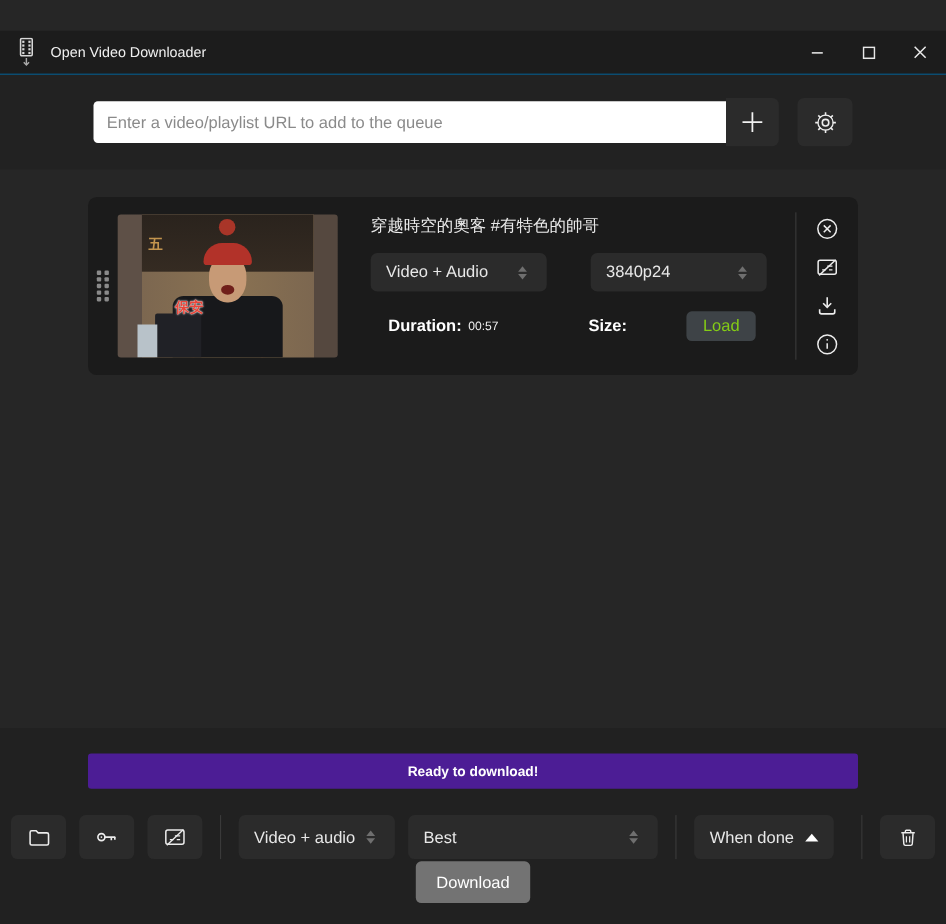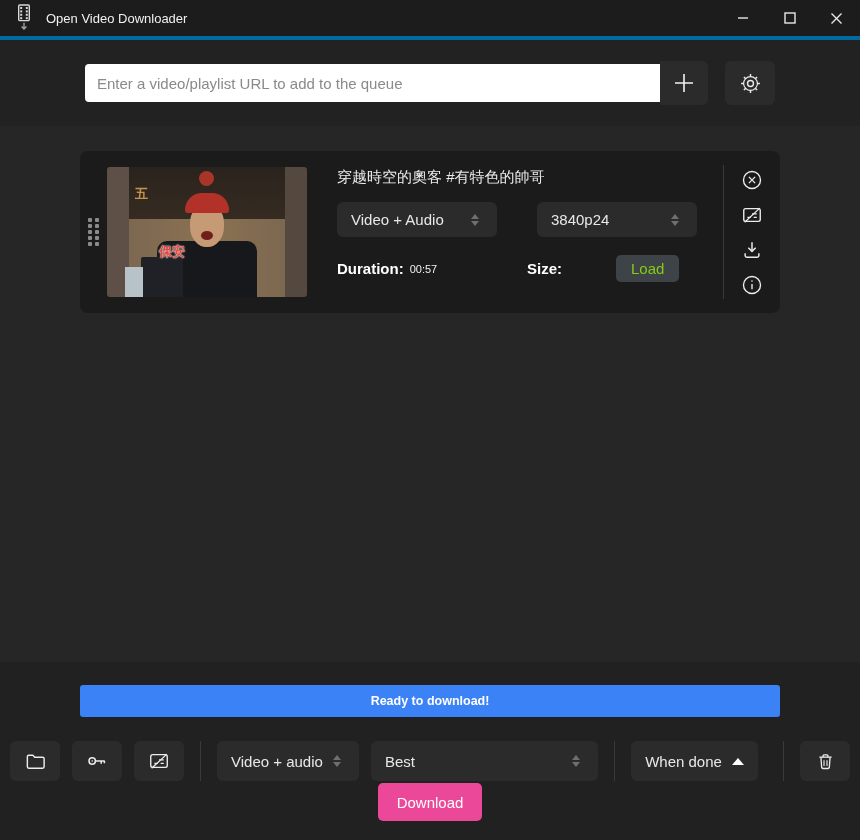--- a/index.html
+++ b/index.html
@@ -7,22 +7,22 @@
   body {
     font-family:"Liberation Sans","DejaVu Sans",sans-serif;
     background:#262626; color:#e8e8e8;
     display:flex; flex-direction:column;
     user-select:none;
   }
   svg { display:block; }
 
   
   .titlebar {
-    height:40px; background:#1c1c1c; border-bottom:4px solid #0369a1;
-    display:flex; align-items:center; flex:0 0 auto;
+    height:40px; background:#1c1c1c; border-bottom:1px solid #0369a1;
+    display:flex; align-items:center; flex:0 0 auto;margin-top:28px;
   }
   .app-icon { margin:0 12px 0 14px; }
   .titlebar-title { font-size:13px; color:#f0f0f0; }
   .win-controls { margin-left:auto; display:flex; height:100%; }
   .win-btn { width:47px; height:100%; display:flex; align-items:center; justify-content:center; background:transparent; border:none; cursor:pointer; }
 
   
   .header {
     height:86px; background:#222222; flex:0 0 auto;
     display:flex; align-items:center; padding:0 85px;
@@ -80,58 +80,58 @@
     color:#e8e8e8; font-size:15px; display:flex; align-items:center;
     padding:0 18px 0 14px; font-family:inherit;
   }
   .dropdown .dd-label { flex:1; text-align:left; }
   .dd-w160 { width:160px; }
   .caret-updown { display:flex; flex-direction:column; align-items:center; margin-left:8px; }
   .caret-up { width:0; height:0; border-left:4px solid transparent; border-right:4px solid transparent; border-bottom:5px solid #6f6f6f; margin-bottom:2px; }
   .caret-down { width:0; height:0; border-left:4px solid transparent; border-right:4px solid transparent; border-top:5px solid #6f6f6f; }
 
   .info-row { display:flex; width:360px; margin-top:18px; align-items:center; }
-  .info-half { width:180px; display:flex; align-items:center; }
+  .info-half { width:180px; display:flex; align-items:center;margin-left:16px; }
   .info-half:last-child { margin-left:20px;gap:48px; }
   .bold-label { font-weight:bold; font-size:15px; color:#ffffff; margin-right:6px; }
   .plain-value { font-size:11px; color:#f0f0f0; }
   .load-btn {
     background:#3e4347; color:#84cc16; border:none; border-radius:5px; cursor:pointer;
     font-size:15px; padding:5px 15px; font-family:inherit;text-align:center;
   }
 
   .card-divider { width:1px; background:#3a3a3a; margin:14px 0; }
   .card-actions { width:56px; display:flex; flex-direction:column; align-items:center; justify-content:center; gap:9px; }
   .icon-btn { background:transparent; border:none; cursor:pointer; padding:2px; display:flex; }
 
   
   .bottom-panel { flex:0 0 178px; background:#212121; display:flex; flex-direction:column; }
   .status-bar {
-    margin:23px 80px 0; height:32px; background:#3b82f6; border-radius:3px;
+    margin:23px 80px 0; height:32px; background:#4c1d95; border-radius:3px;
     display:flex; align-items:center; justify-content:center;
   }
   .status-text { font-size:12.5px; font-weight:600; color:#ffffff; }
 
   .toolbar { display:flex; align-items:center; margin-top:24px; padding:0 10px; height:40px; }
   .tool-btn {
     width:50px; height:40px; background:#2b2b2b; border:none; border-radius:6px; cursor:pointer;
     display:flex; align-items:center; justify-content:center; flex:0 0 auto;
   }
   .tb-gap { margin-left:12px; }
   .v-divider { width:1px; height:40px; background:#3a3a3a; margin:0 16px; flex:0 0 auto; }
   .dd-tool { height:40px; }
   .dd-format { width:142px; }
   .dd-quality { width:227px; }
   .dd-whendone { width:127px; justify-content:center; padding:0 12px; }
   .caret-solid-up { width:0; height:0; border-left:6px solid transparent; border-right:6px solid transparent; border-bottom:7px solid #ffffff; margin-left:10px; }
   .trash-btn { margin-left:auto; }
 
   .download-row { display:flex; justify-content:center; margin-top:2px; }
   .download-btn {
-    background:#ec4899; color:#ffffff; border:none; border-radius:5px; cursor:pointer;
+    background:#737373; color:#ffffff; border:none; border-radius:5px; cursor:pointer;
     font-size:15px; height:38px; padding:0 19px; font-family:inherit;
   }
 </style>
 </head>
 <body>
 
 <div class="titlebar">
   <span class="app-icon">
     <svg width="20" height="28" viewBox="0 0 20 28" fill="none" stroke="#d8d8d8" stroke-width="1.4">
       <rect x="4.7" y="1" width="10.6" height="15.6" rx="1"></rect>

